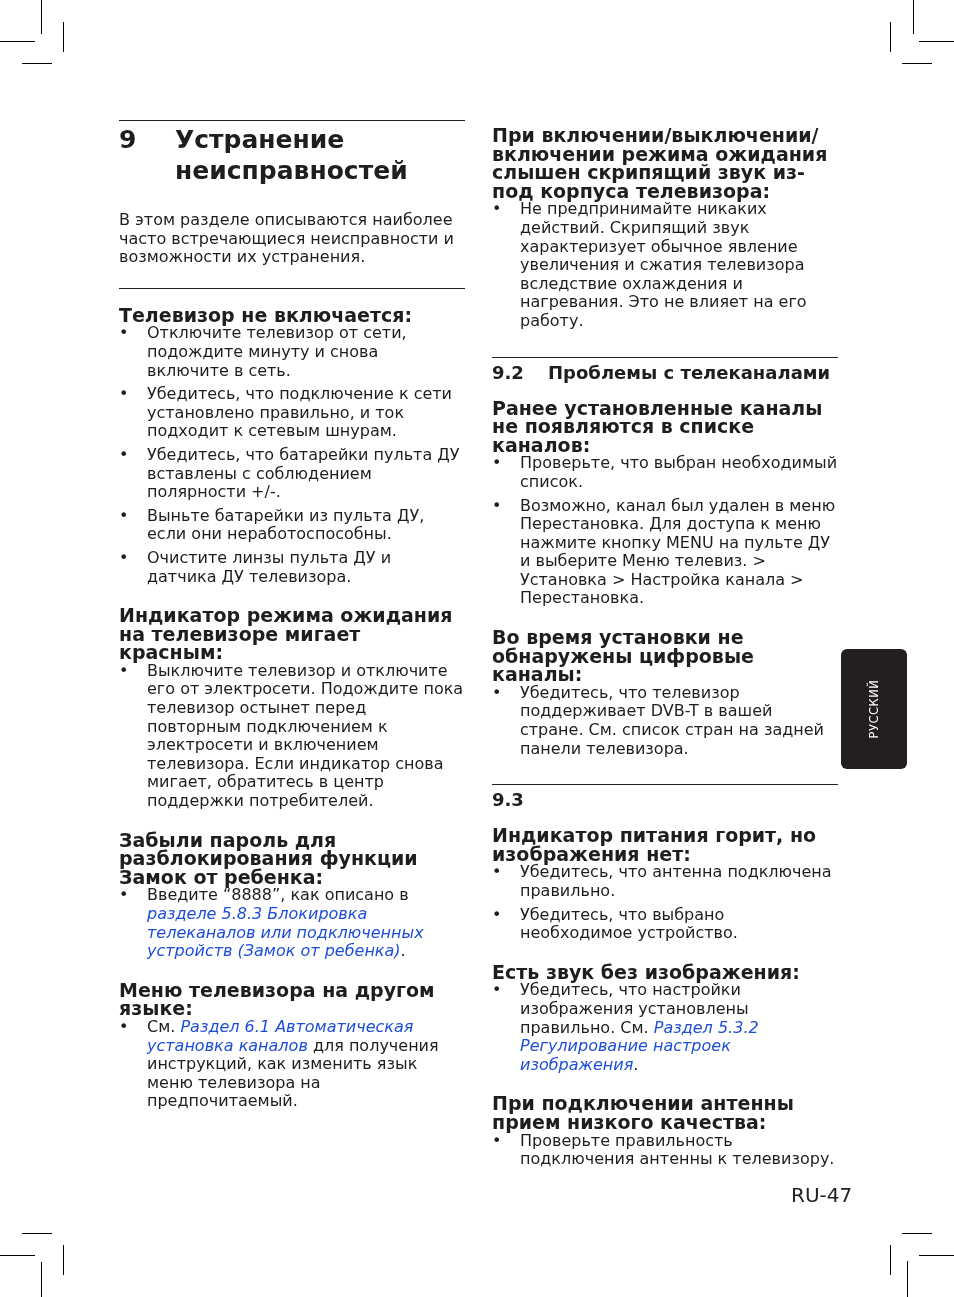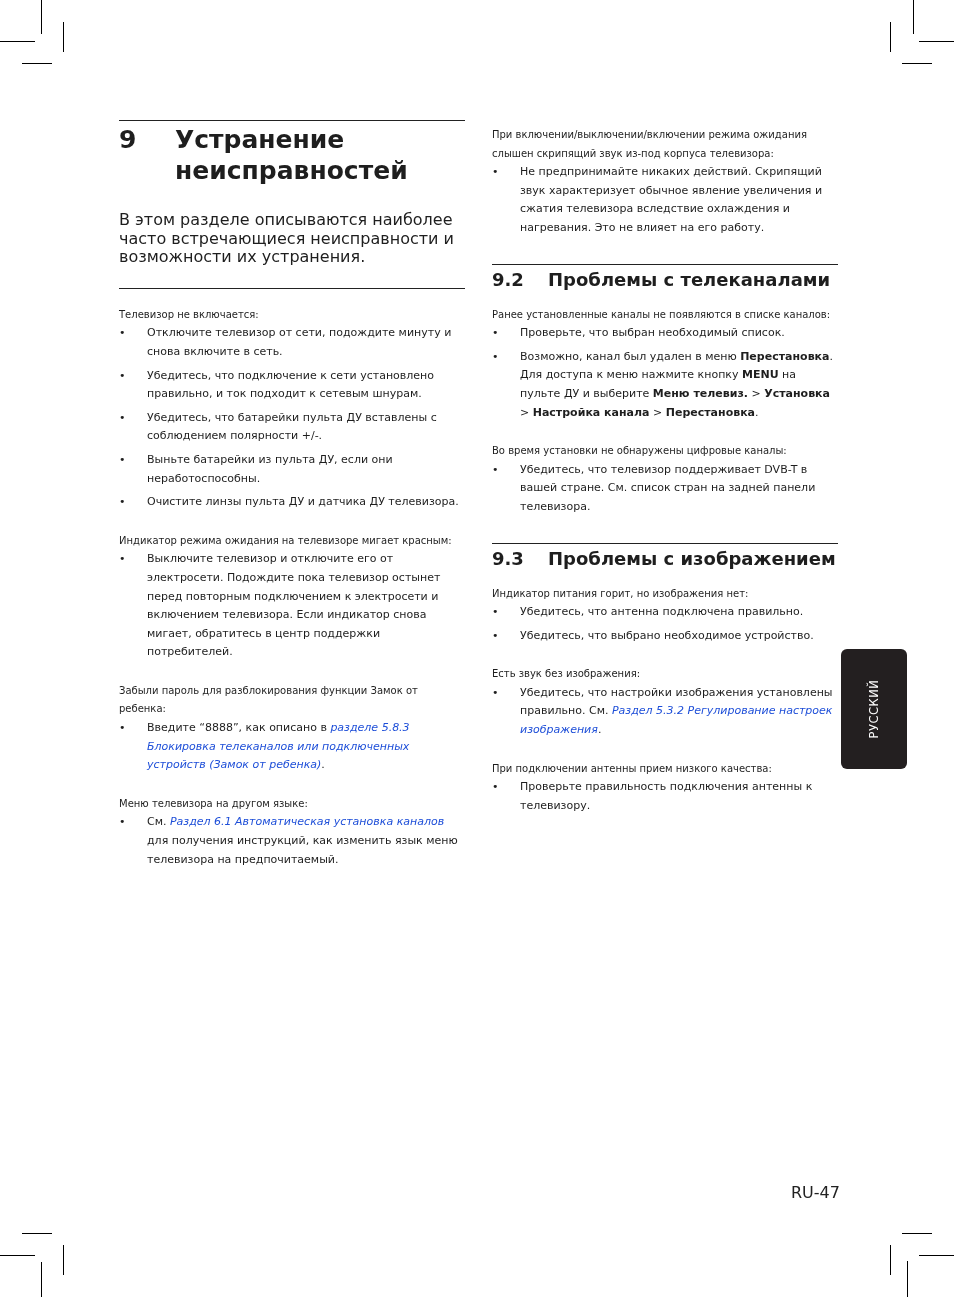--- a/index.html
+++ b/index.html
@@ -8,31 +8,31 @@
   .crop { position:absolute; background:#000; }
   .col { position:absolute; top:120px; width:346px; }
   .col-left { left:119px; }
   .col-right { left:492px; }
   .rule { border-top:1.5px solid #222; }
   .h1 { display:flex; font-weight:bold; font-size:25px; line-height:31px; margin-top:3px; }
   .h1 .num { width:56px; flex:none; }
   .h2 { display:flex; font-weight:bold; font-size:18px; line-height:24px; margin-top:3px; }
   .h2 .num { width:56px; flex:none; }
   .intro { font-size:16px; line-height:18.6px; margin-top:25px; margin-bottom:21px; }
-  .q { font-weight:normal; font-size:10px; line-height:18.6px; margin-top:17px; }
+  .q { font-weight:bold; font-size:19px; line-height:18.6px; margin-top:17px; }
   .items { list-style:none; margin:0; padding:0; }
-  .items li { position:relative; padding-left:28px; font-size:11px; line-height:18.6px; margin-bottom:5px; }
+  .items li { position:relative; padding-left:28px; font-size:16px; line-height:18.6px; margin-bottom:5px; }
   .items li::before { content:"•"; position:absolute; left:0; top:0; }
-  .b { font-weight:bold; }
+  .b { font-weight:normal; }
   .i { font-style:italic; color:#1d4ed8; }
   .tab { position:absolute; left:841px; top:649px; width:66px; height:120px; background:#231f20;
          border-radius:6px; }
   .tab span { position:absolute; left:50%; top:50%; transform:translate(-50%,-50%) rotate(-90deg);
               color:#fff; font-size:11.5px; letter-spacing:0.5px; white-space:nowrap; }
-  .pagenum { position:absolute; left:791px; top:1183px; font-size:16px; color:#222; }
+  .pagenum { position:absolute; left:791px; top:1183px; font-size:20px; color:#222; }
 </style>
 </head>
 <body>
 
 <div class="crop" style="left:41px;top:0;width:1px;height:34px"></div>
 <div class="crop" style="left:0;top:41px;width:35px;height:1px"></div>
 <div class="crop" style="left:63px;top:22px;width:1px;height:30px"></div>
 <div class="crop" style="left:22px;top:63px;width:30px;height:1px"></div>
 <div class="crop" style="left:913px;top:0;width:1px;height:34px"></div>
 <div class="crop" style="left:919px;top:41px;width:35px;height:1px"></div>
@@ -104,21 +104,20 @@
   </ul>
 
   <div class="q" style="margin-top:20px">Во время установки не обнаружены цифровые каналы:</div>
   <ul class="items">
     <li>Убедитесь, что телевизор поддерживает DVB-T в вашей стране. См. список стран на задней панели телевизора.</li>
   </ul>
 
   <div class="rule" style="margin-top:26px"></div>
   <div class="h2">
     <span class="num">9.3</span>
-    <span>Проблемы с изображением</span>
   </div>
 
   <div class="q" style="margin-top:14px">Индикатор питания горит, но изображения нет:</div>
   <ul class="items">
     <li>Убедитесь, что антенна подключена правильно.</li>
     <li>Убедитесь, что выбрано необходимое устройство.</li>
   </ul>
 
   <div class="q" style="margin-top:20px">Есть звук без изображения:</div>
   <ul class="items">

